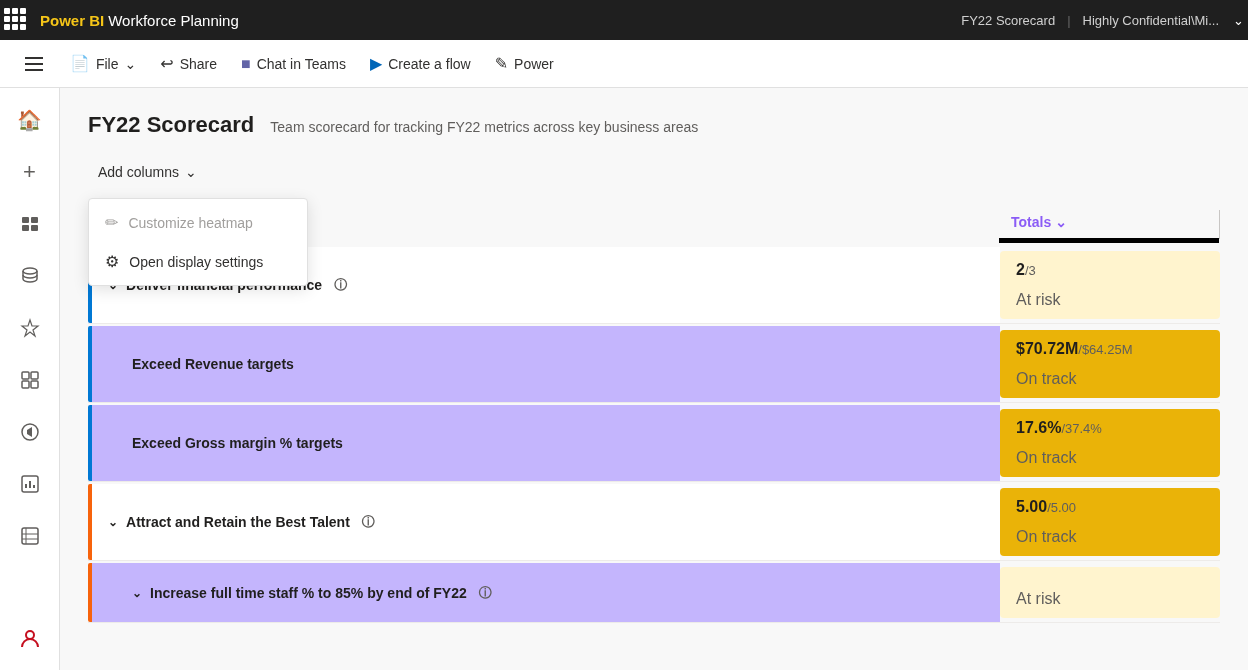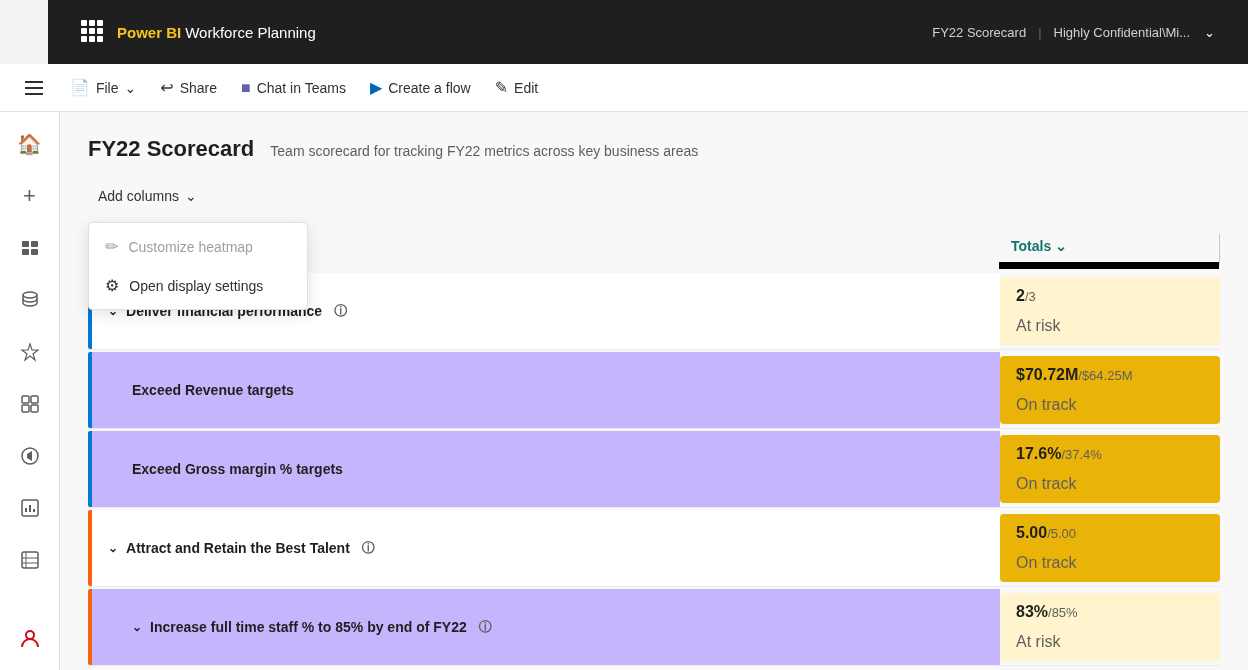--- a/index.html
+++ b/index.html
@@ -4,25 +4,24 @@
   <style>
     * { box-sizing: border-box; margin: 0; padding: 0; }
     body { font-family: 'Segoe UI', sans-serif; background: #f3f2f1; width: 1248px; height: 670px; overflow: hidden; display: flex; flex-direction: column; }
 
     
     .topbar {
       background: #1a1a2e;
       background: #1f1f1f;
       display: flex;
       align-items: center;
-      height: 64px;
-      padding: 0 33px;
+      height: 40px;
+      padding: 0 4px;
       color: white;
       flex-shrink: 0;
-      margin-left: 48px;
     }
     .topbar-grid {
       width: 24px; height: 24px; margin-right: 12px; cursor: pointer;
       display: grid; grid-template-columns: repeat(3,6px); grid-template-rows: repeat(3,6px); gap: 2px;
     }
     .topbar-grid span { background: white; border-radius: 1px; }
     .topbar-logo { font-weight: 700; font-size: 15px; color: #f5c518; margin-right: 4px; }
     .topbar-appname { font-size: 15px; color: white; font-weight: 400; margin-right: auto; }
     .topbar-right { display: flex; align-items: center; gap: 8px; font-size: 13px; color: #d0d0d0; }
     .topbar-right .separator { color: #666; margin: 0 4px; }
@@ -138,23 +137,23 @@
       padding-right: 0;
     }
 
     .totals-header {
       width: 220px;
       display: flex;
       align-items: center;
       gap: 4px;
       font-size: 14px;
       font-weight: 600;
-      color: #0f766e;
+      color: #8b5cf6;
       padding: 8px 12px;
-      border-bottom: 7px solid #000000;
+      border-bottom: 5px solid #000000;
     }
 
     .score-row {
       display: flex;
       align-items: stretch;
       margin-bottom: 2px;
       min-height: 60px;
       border-bottom: 1px solid #edebe9;
     }
     .score-row-label {
@@ -267,21 +266,21 @@
     <span>Chat in Teams</span>
   </button>
 
   <button class="toolbar-btn">
     <span class="btn-icon" style="color:#0066b8;">▶</span>
     <span>Create a flow</span>
   </button>
 
   <button class="toolbar-btn">
     <span class="btn-icon">✎</span>
-    <span>Edit</span>
+    <span>Power</span>
   </button>
 </div>
 
 <div class="main-layout">
 
   <div class="sidebar">
     <div class="sidebar-item">🏠</div>
     <div class="sidebar-item" style="font-size:22px; font-weight:300;">+</div>
     <div class="sidebar-item">
       <svg width="20" height="20" viewBox="0 0 20 20" fill="none">
@@ -431,22 +430,19 @@
       </div>
 
       <div class="score-row">
         <div class="left-bar orange"></div>
         <div class="score-row-label" style="padding-left: 40px;">
           <span style="cursor:pointer; font-size:12px;">⌄</span>
           <span>Increase full time staff % to 85% by end of FY22</span>
           <span class="info-icon">ⓘ</span>
         </div>
         <div class="score-cell yellow">
-          <div class="score-value">
-            83%<span class="score-denom">/85%</span>
-          </div>
           <div class="score-status">At risk</div>
         </div>
       </div>
 
     </div>
   </div>
 </div>
 
 </body></html>

